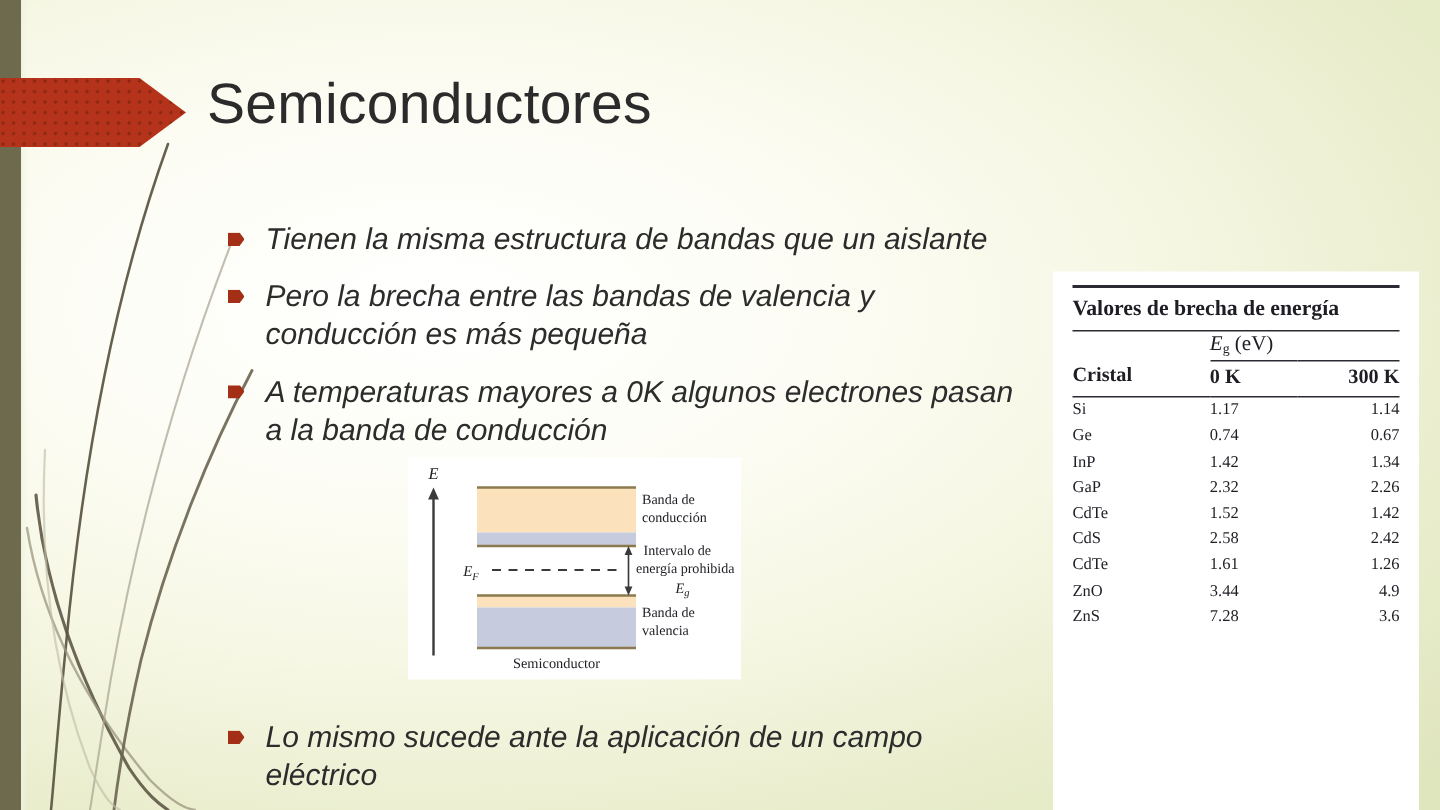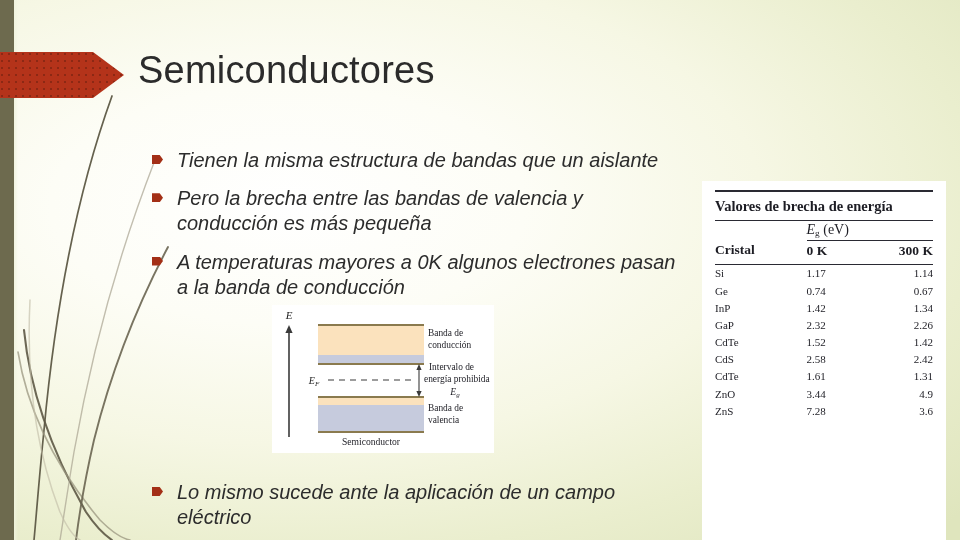--- a/index.html
+++ b/index.html
@@ -347,21 +347,21 @@
           <td class="col-300k">1.42</td>
         </tr>
         <tr class="data-row">
           <td class="col-crystal">CdS</td>
           <td class="col-0k">2.58</td>
           <td class="col-300k">2.42</td>
         </tr>
         <tr class="data-row">
           <td class="col-crystal">CdTe</td>
           <td class="col-0k">1.61</td>
-          <td class="col-300k">1.31</td>
+          <td class="col-300k">1.26</td>
         </tr>
         <tr class="data-row">
           <td class="col-crystal">ZnO</td>
           <td class="col-0k">3.44</td>
           <td class="col-300k">4.9</td>
         </tr>
         <tr class="data-row">
           <td class="col-crystal">ZnS</td>
           <td class="col-0k">7.28</td>
           <td class="col-300k">3.6</td>

